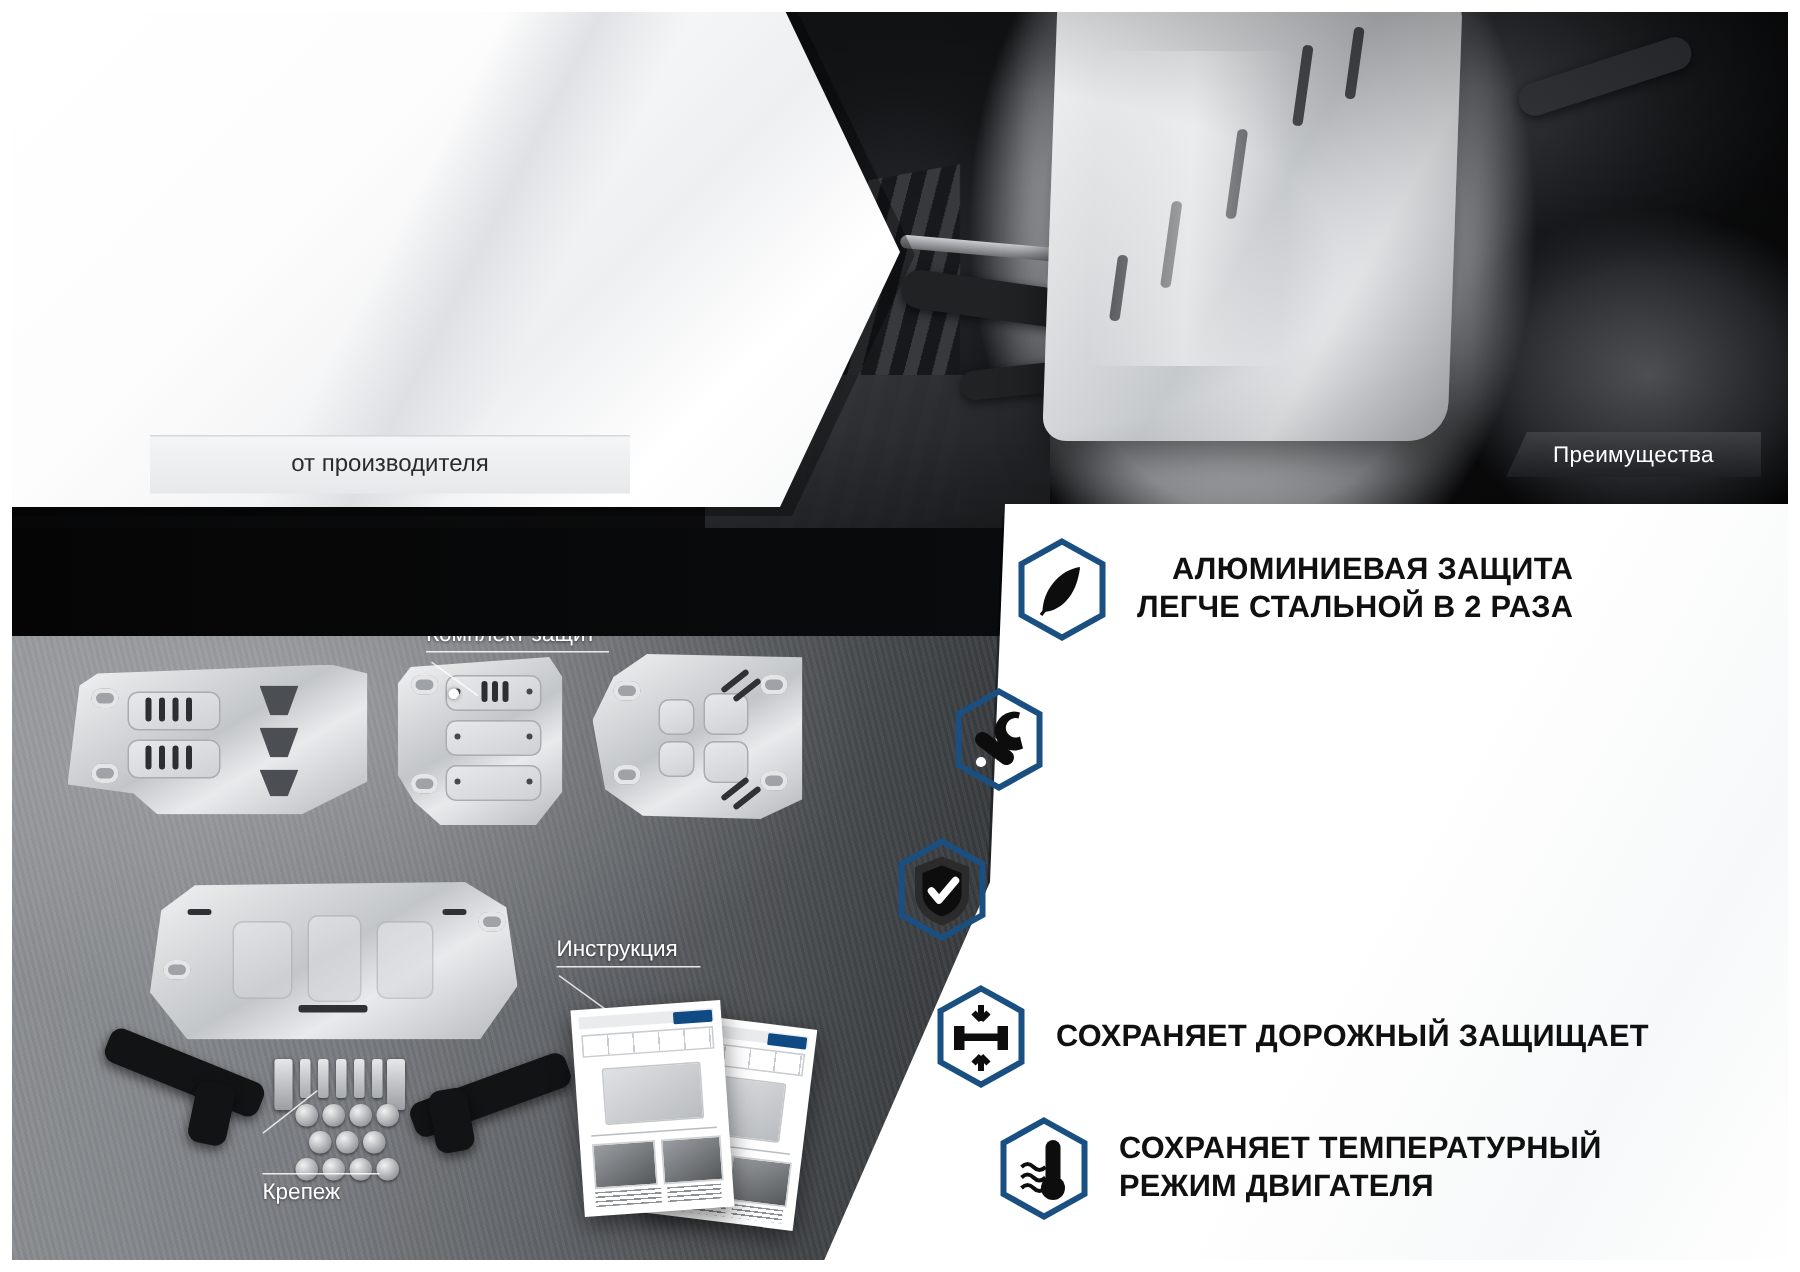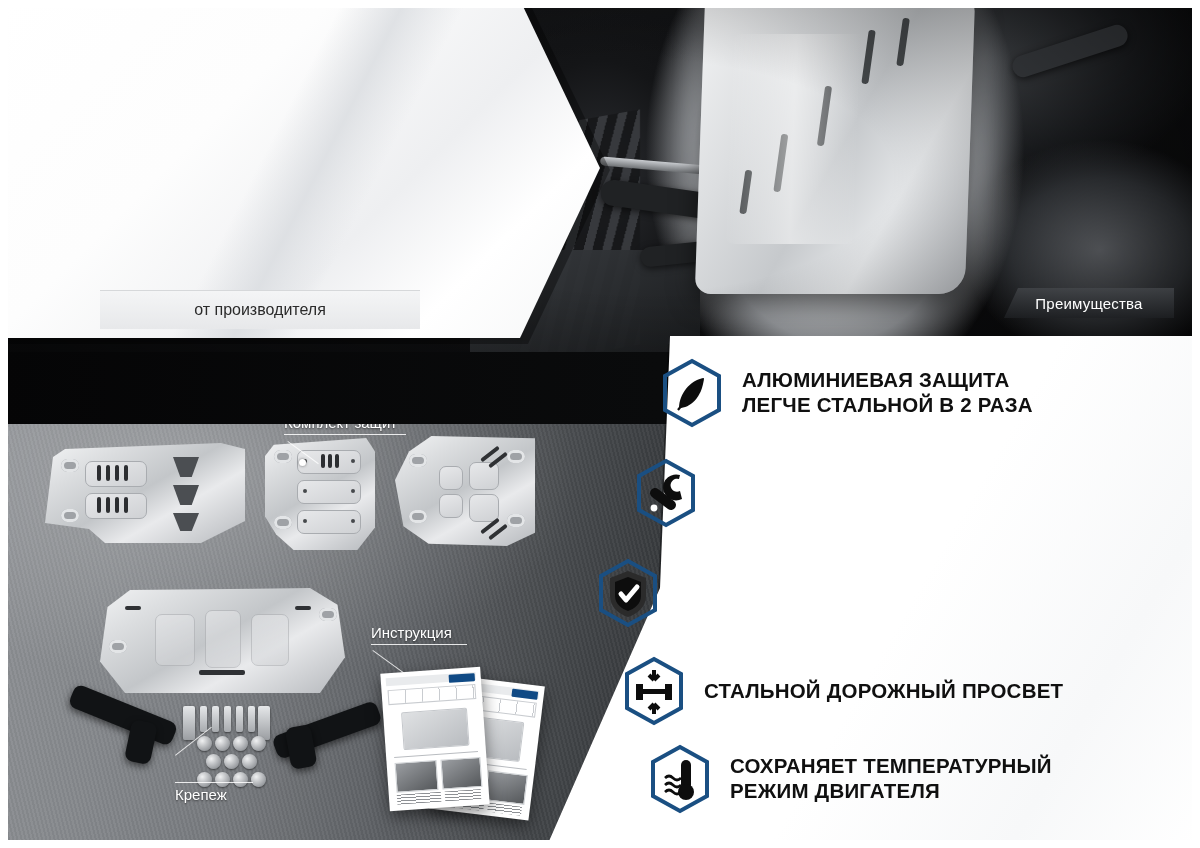--- a/index.html
+++ b/index.html
@@ -417,21 +417,21 @@
   <div class="callout" style="left:175px;top:782px;">
     <span class="ul" style="width:78px;margin:0 0 3px 0;"></span>
     <span>Крепеж</span>
   </div>
 
   <div class="feat-shadow"></div>
   <div class="feat-panel"></div>
 
   <div class="feat-list" style="position:absolute;left:536px;top:336px;">
 
-    <div class="feat-row" style="left:124px;top:22px;width:510px;">
+    <div class="feat-row" style="left:140px;top:22px;width:510px;text-align:right;">
       <span class="hexwrap">
         <svg viewBox="0 0 64 70" width="64" height="70">
           <polygon points="32,3 59,18 59,52 32,67 5,52 5,18" fill="none" stroke="#1A4F82" stroke-width="4"></polygon>
           <path d="M44 20 C42 40 30 50 19 50 C19 36 30 22 44 20 Z" fill="#0d0d0d"></path>
           <line x1="43" y1="21" x2="18" y2="52" stroke="#0d0d0d" stroke-width="2.2"></line>
         </svg>
       </span>
       <span class="feat-text">АЛЮМИНИЕВАЯ ЗАЩИТА
 ЛЕГЧЕ СТАЛЬНОЙ В 2 РАЗА</span>
     </div>
@@ -462,24 +462,24 @@
       <span class="hexwrap">
         <svg viewBox="0 0 64 70" width="64" height="70">
           <polygon points="32,3 59,18 59,52 32,67 5,52 5,18" fill="none" stroke="#1A4F82" stroke-width="4"></polygon>
           <rect x="14" y="28" width="7" height="16" fill="#0d0d0d"></rect>
           <rect x="43" y="28" width="7" height="16" fill="#0d0d0d"></rect>
           <rect x="18" y="33" width="28" height="5" fill="#0d0d0d"></rect>
           <path d="M32 14 v10 M32 24 l-5 -5 M32 24 l5 -5" stroke="#0d0d0d" stroke-width="4" fill="none"></path>
           <path d="M32 58 v-10 M32 48 l-5 5 M32 48 l5 5" stroke="#0d0d0d" stroke-width="4" fill="none"></path>
         </svg>
       </span>
-      <span class="feat-text">СТАЛЬНОЙ ДОРОЖНЫЙ ПРОСВЕТ</span>
-    </div>
-
-    <div class="feat-row" style="left:112px;top:408px;width:520px;">
+      <span class="feat-text">СОХРАНЯЕТ ДОРОЖНЫЙ ЗАЩИЩАЕТ</span>
+    </div>
+
+    <div class="feat-row" style="left:128px;top:408px;width:520px;">
       <span class="hexwrap">
         <svg viewBox="0 0 64 70" width="64" height="70">
           <polygon points="32,3 59,18 59,52 32,67 5,52 5,18" fill="none" stroke="#1A4F82" stroke-width="4"></polygon>
           <rect x="33" y="16" width="10" height="30" rx="5" fill="#0d0d0d"></rect>
           <circle cx="38" cy="48" r="8" fill="#0d0d0d"></circle>
           <path d="M17 34 q4 -4 8 0 t8 0" stroke="#0d0d0d" stroke-width="2.6" fill="none"></path>
           <path d="M17 41 q4 -4 8 0 t8 0" stroke="#0d0d0d" stroke-width="2.6" fill="none"></path>
           <path d="M17 48 q4 -4 8 0 t8 0" stroke="#0d0d0d" stroke-width="2.6" fill="none"></path>
         </svg>
       </span>

